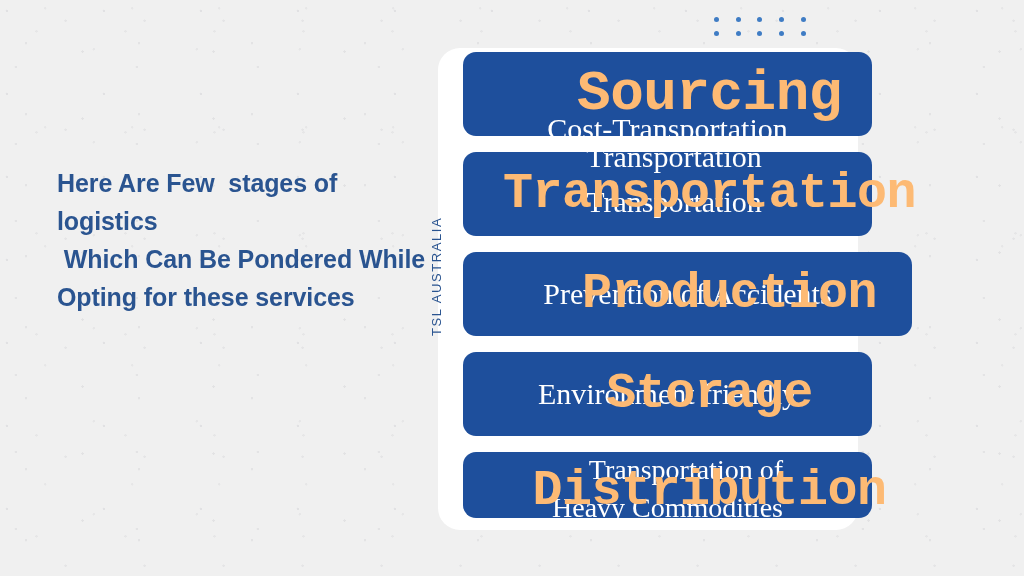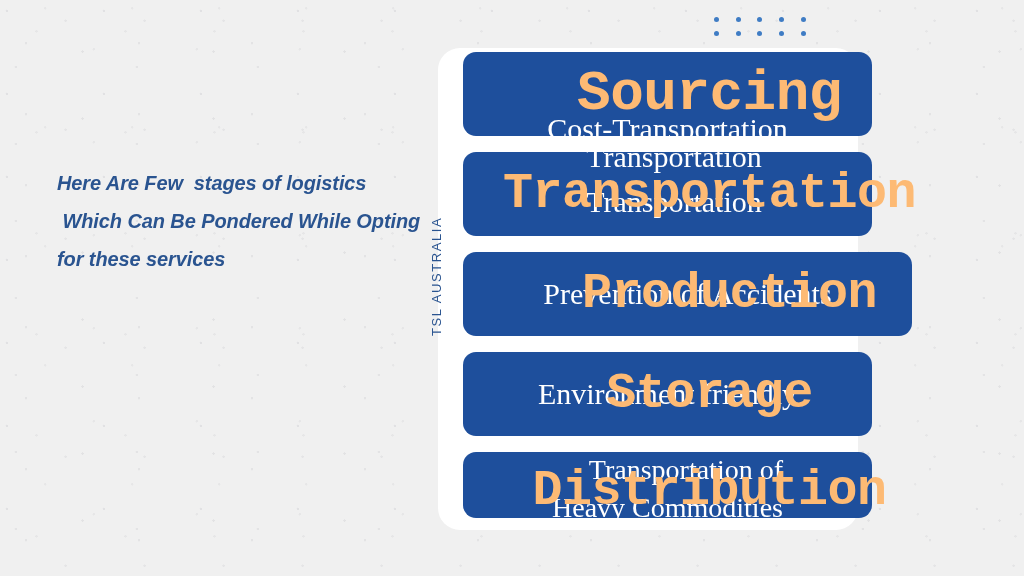--- a/index.html
+++ b/index.html
@@ -63,25 +63,24 @@
 
   
   #heading {
     position: absolute;
     left: 57px;
     top: 164px;
     width: 370px;
     color: #2a5490;
     font-family: "Liberation Sans", sans-serif;
     font-weight: bold;
-    font-size: 20px;
+    font-size: 25px;
     line-height: 38px;
     letter-spacing: -0.1px;
     white-space: pre-wrap;
-    font-style: italic;
   }
 
   
   #card {
     position: absolute;
     left: 438px;
     top: 48px;
     width: 420px;
     height: 482px;
     background: #ffffff;

